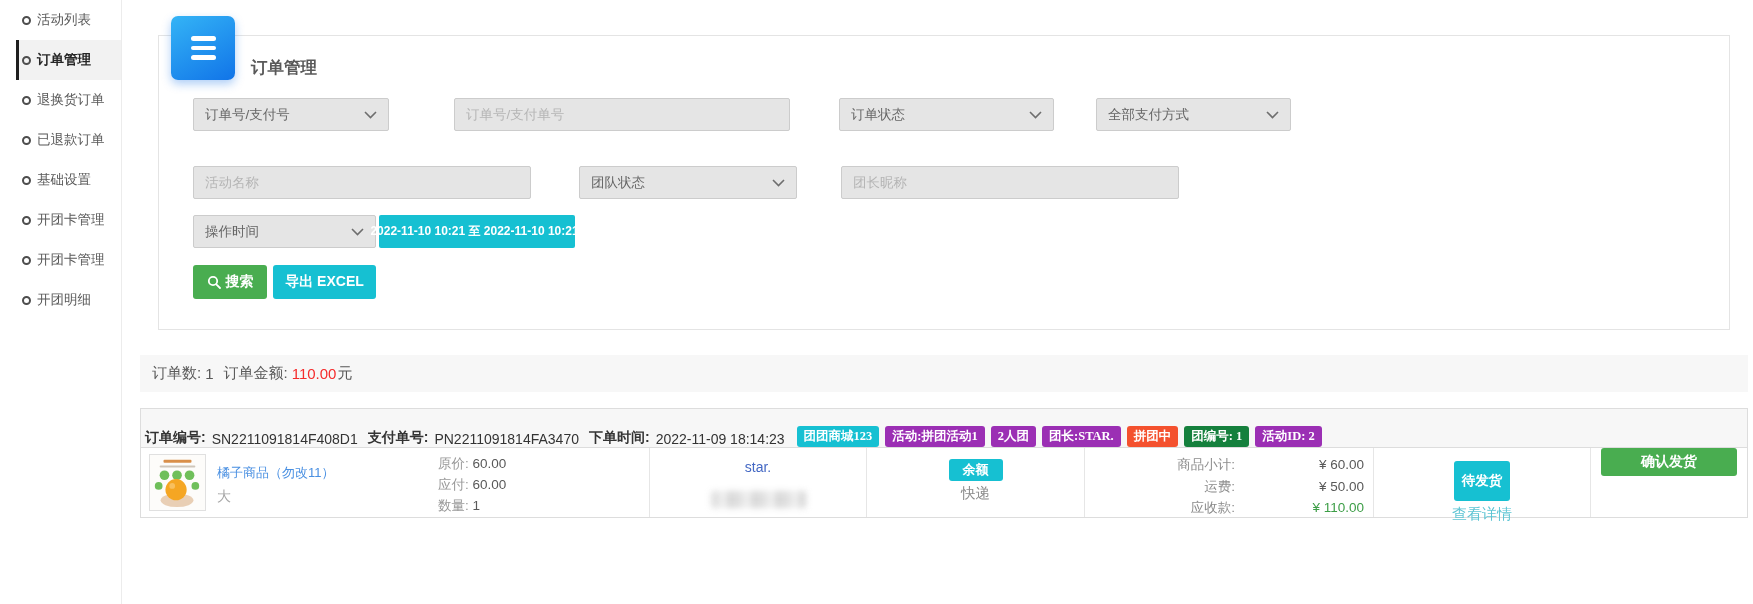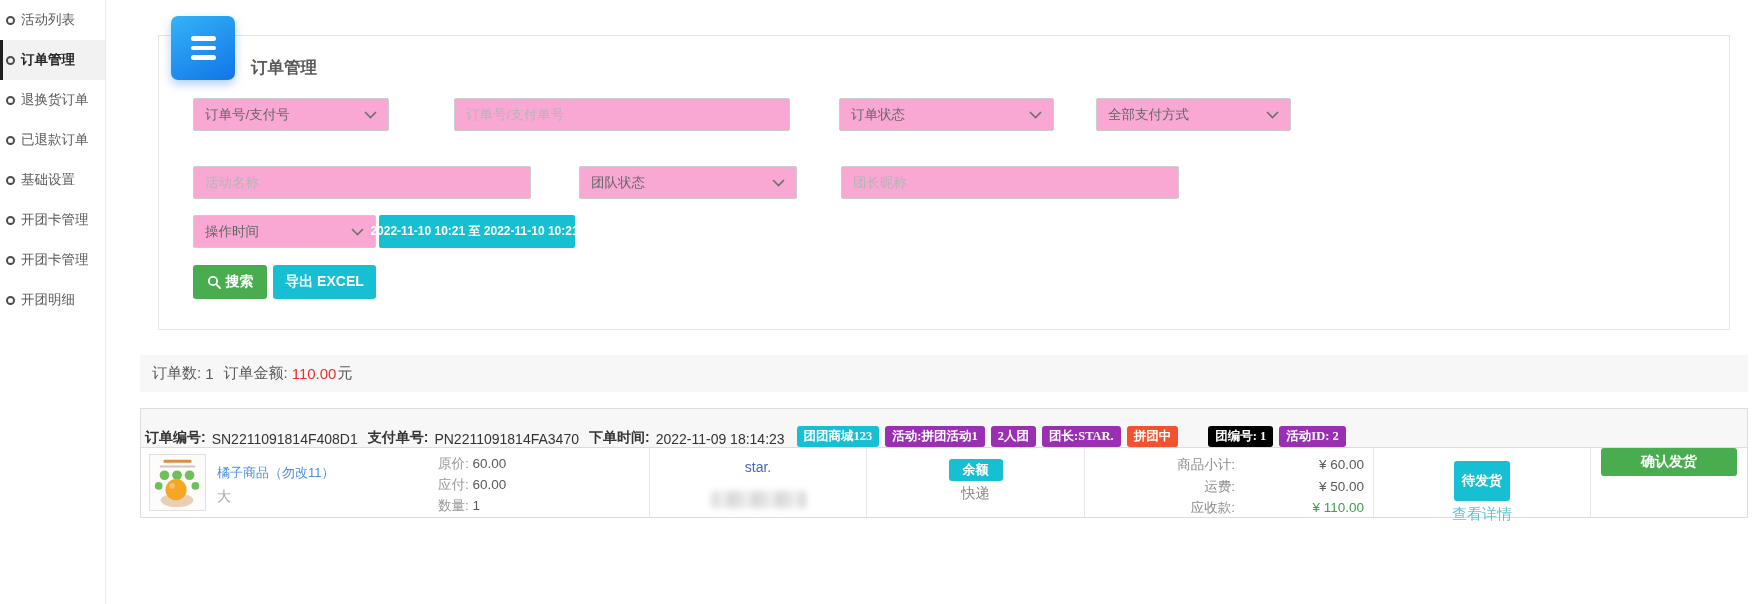--- a/index.html
+++ b/index.html
@@ -1,42 +1,42 @@
 <!DOCTYPE html>
 <html><head>
 <meta charset="utf-8">
 <style>
   * { margin:0; padding:0; box-sizing:border-box; }
   html,body { width:1753px; height:604px; background:#fff;
     font-family:"Liberation Sans","DejaVu Sans",sans-serif; }
   .page { position:relative; width:1753px; height:604px; overflow:hidden; background:#fff; }
 
   
-  .sidebar { position:absolute; left:0; top:0; width:106px; height:604px;
+  .sidebar { position:absolute; left:16px; top:0; width:106px; height:604px;
     background:#fff; border-right:1px solid #ececec; }
   .side-item { display:flex; align-items:center; height:40px; padding-left:6px;
     font-size:13.5px; color:#595959; cursor:pointer; white-space:nowrap; }
   .side-item .radio-icon { width:9px; height:9px; border:2px solid #4d4d4d;
     border-radius:50%; margin-right:6px; flex:none; }
   .side-item.active { background:#f2f2f2; border-left:3px solid #1f1f1f;
     padding-left:3px; font-weight:bold; color:#262626; }
 
   
   .hamburger { position:absolute; left:171px; top:16px; width:64px; height:64px;
     border-radius:7px; background:linear-gradient(150deg,#34b4f6 0%,#1174e8 100%);
     box-shadow:0 4px 10px rgba(24,116,232,.35); display:flex; flex-direction:column;
     justify-content:center; align-items:center; gap:5px; cursor:pointer; z-index:5; }
   .hamburger i { width:25px; height:4.5px; border-radius:2.5px; background:#fff; }
 
   
   .panel { position:absolute; left:158px; top:35px; width:1572px; height:295px;
     background:#fff; border:1px solid #e4e4e4; }
   .panel-title { position:absolute; left:92px; top:21px; font-size:16.5px; color:#595959; }
   .ctl { position:absolute; height:33px; border:1px solid #ccc; border-radius:2px;
-    background:#f9a8d4; font-size:13.5px; color:#666; display:flex; align-items:center;
+    background:#e5e5e5; font-size:13.5px; color:#666; display:flex; align-items:center;
     padding:0 11px; }
   .selectbox { justify-content:space-between; cursor:pointer; }
   input.ctl { outline:none; color:#555; }
   input.ctl::placeholder { color:#b5b5b5; }
   .chev { flex:none; margin-left:6px; }
 
   .date-btn { position:absolute; left:220px; top:179px; width:196px; height:33px;
     background:#16c0d2; border-radius:2px; color:#fff; font-weight:bold; font-size:12px;
     display:flex; align-items:center; justify-content:center; gap:5px; cursor:pointer;
     white-space:nowrap; }
@@ -231,21 +231,21 @@
       <b>支付单号:</b>
       <span class="val">PN2211091814FA3470</span>
       <b>下单时间:</b>
       <span class="val">2022-11-09 18:14:23</span>
       <span class="badges">
         <span class="badge" style="background-color: rgb(22, 192, 210);">团团商城123</span>
         <span class="badge" style="background-color: rgb(155, 47, 180);">活动:拼团活动1</span>
         <span class="badge" style="background-color: rgb(155, 47, 180);">2人团</span>
         <span class="badge" style="background-color: rgb(155, 47, 180);">团长:STAR.</span>
         <span class="badge" style="background-color: rgb(244, 81, 46);">拼团中</span>
-        <span class="badge" style="background-color: #000000; margin-left: 24px;">团编号: 1</span>
+        <span class="badge" style="background-color: #15803d;">团编号: 1</span>
         <span class="badge" style="background-color: rgb(155, 47, 180);">活动ID: 2</span>
       </span>
     </div>
 
     <div class="order-row">
 
       <div class="cell c-product">
         <svg class="p-img" viewBox="0 0 57 57">
           <rect width="57" height="57" fill="#fdfcfa"></rect>
           <rect x="14" y="5" width="29" height="3" rx="1" fill="#d98f4a"></rect>

